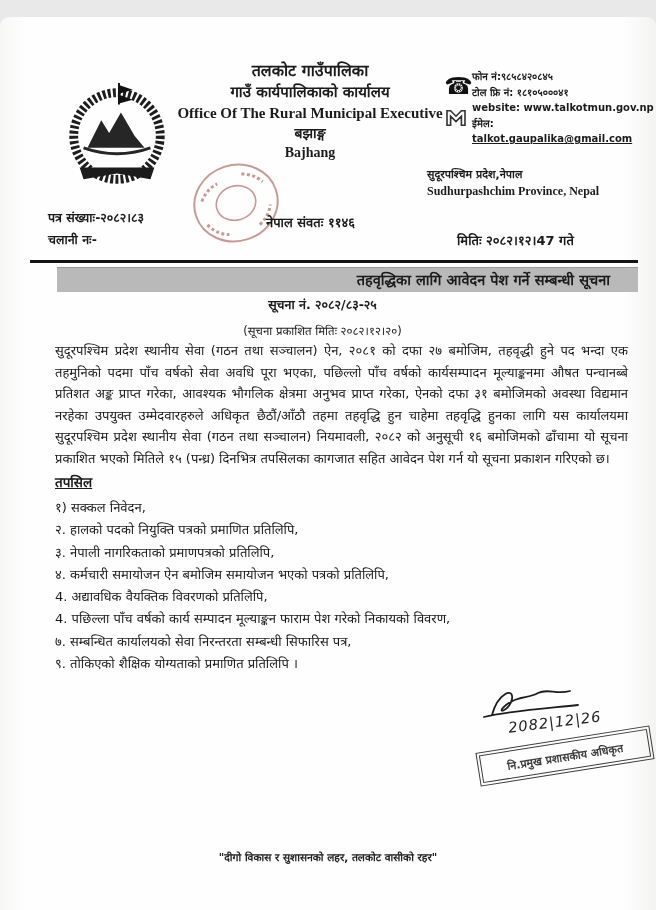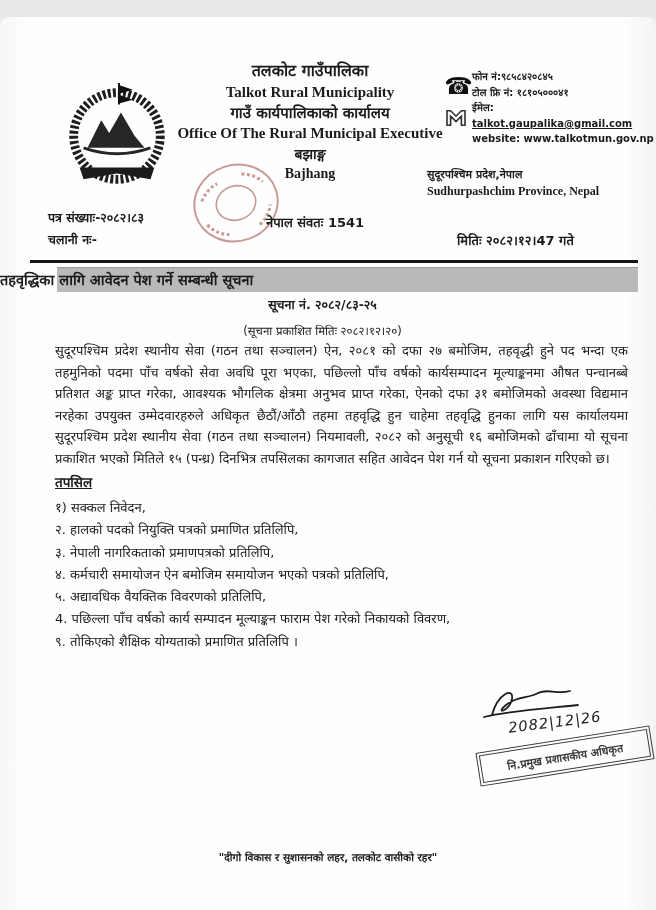--- a/index.html
+++ b/index.html
@@ -29,21 +29,21 @@
   .prov-np{font-size:11px;font-weight:bold;}
   .prov-en{font-size:12px;font-weight:bold;}
   
   .refno{left:48px;top:192px;font-size:12.5px;font-weight:bold;}
   .chalani{left:48px;top:214px;font-size:12.5px;font-weight:bold;}
   .sambat{left:266px;top:196px;font-size:13px;font-weight:bold;}
   .miti{left:457px;top:214px;font-size:13px;font-weight:bold;}
   .thick-line{left:30px;top:243px;width:608px;height:3px;background:#141414;}
   
   .title-bar{left:57px;top:250px;width:581px;height:24px;background:#b9b9b9;border-top:1px solid #9a9a9a;}
-  .title-text{left:0;top:252px;width:610px;text-align:left;font-size:14.5px;font-weight:bold;}
+  .title-text{left:0;top:252px;width:610px;text-align:right;font-size:14.5px;font-weight:bold;}
   .notice-no{left:0;top:279px;width:645px;text-align:center;font-size:12.5px;font-weight:bold;}
   .notice-pub{left:0;top:306px;width:645px;text-align:center;font-size:11.5px;}
   
   .body-par{left:55px;top:323px;width:573px;font-size:13px;line-height:21.6px;text-align:justify;}
   .tapasil{left:55px;top:456px;font-size:13.5px;font-weight:bold;text-decoration:underline;}
   .items{left:55px;top:480px;width:580px;font-size:13px;line-height:22.3px;}
   
   .round-stamp{left:186px;top:136px;width:100px;height:100px;opacity:.55;transform:rotate(-18deg);}
   .signature-svg{left:478px;top:668px;width:120px;height:42px;}
   .sign-date{left:508px;top:697px;font-size:14.5px;font-style:italic;transform:rotate(-7deg);letter-spacing:1px;color:#222;}
@@ -64,71 +64,71 @@
     <circle cx="60" cy="58" r="44" fill="none" stroke="#1e1e1e" stroke-width="9" stroke-dasharray="3 2.2"></circle>
     <path d="M62 4 v22" stroke="#111" stroke-width="2" fill="none"></path>
     <path d="M62 6 l14 5 l-14 4 Z M62 16 l14 5 l-14 4 Z" fill="#111"></path>
     <path d="M30 70 L44 42 L52 55 L64 34 L78 58 L88 70 Z" fill="#262626"></path>
     <path d="M26 70 Q60 82 94 70" stroke="#262626" stroke-width="3" fill="none"></path>
     <path d="M22 90 L98 90 L94 102 L60 96 L26 102 Z" fill="#1c1c1c"></path>
   </svg>
 
   <div class="abs head-center">
     <div class="h-np1 b np">तलकोट गाउँपालिका</div>
-    <div class="h-en1 b en-serif">Talkot Rural Municipality</div>
     <div class="h-np2 b np">गाउँ कार्यपालिकाको कार्यालय</div>
     <div class="h-en2 b en-serif">Office Of The Rural Municipal Executive</div>
     <div class="h-np3 b np">बझाङ्ग</div>
     <div class="h-en3 b en-serif">Bajhang</div>
   </div>
 
   <div class="abs phone-icon">☎</div>
   <svg class="abs gmail-icon" viewBox="0 0 24 20">
     <path d="M2 2 L2 18 L6 18 L6 8 L12 14 L18 8 L18 18 L22 18 L22 2 L18 2 L12 8 L6 2 Z" fill="none" stroke="#333" stroke-width="1.8"></path>
   </svg>
   <div class="abs contact">
     <div>फोन नं:९८५८४२०८४५</div>
     <div>टोल फ्रि नं: १८१०५०००४१</div>
+    <div><span>website: </span><span>www.talkotmun.gov.np</span></div>
     <div><span>ईमेल: </span><span class="u">talkot.gaupalika@gmail.com</span></div>
-    <div><span>website: </span><span>www.talkotmun.gov.np</span></div>
   </div>
 
   <div class="abs province">
     <div class="prov-np np">सुदूरपश्चिम प्रदेश,नेपाल</div>
     <div class="prov-en en-serif">Sudhurpashchim Province, Nepal</div>
   </div>
 
   <svg class="abs round-stamp" viewBox="0 0 100 100">
     <ellipse cx="50" cy="50" rx="42" ry="38" fill="none" stroke="#9c4a42" stroke-width="2"></ellipse>
     <ellipse cx="50" cy="50" rx="20" ry="17" fill="none" stroke="#9c4a42" stroke-width="1.6"></ellipse>
     <path d="M18 38 q8 -10 20 -12 M64 24 q12 4 18 14 M16 62 q6 12 18 16 M66 78 q12 -6 16 -16" stroke="#9c4a42" stroke-width="3" stroke-dasharray="3 2.5" fill="none"></path>
   </svg>
 
   <div class="abs refno np">पत्र संख्याः-२०८२।८३</div>
   <div class="abs chalani np">चलानी नः-</div>
-  <div class="abs sambat np">नेपाल संवतः 1541</div>
+  <div class="abs sambat np">नेपाल संवतः ११४६</div>
   <div class="abs miti np">मितिः २०८२।१२।47 गते</div>
 
   <div class="abs thick-line"></div>
 
   <div class="abs title-bar"></div>
   <div class="abs title-text np">तहवृद्धिका लागि आवेदन पेश गर्ने सम्बन्धी सूचना</div>
   <div class="abs notice-no np">सूचना नं. २०८२/८३-२५</div>
   <div class="abs notice-pub np">(सूचना प्रकाशित मितिः २०८२।१२।२०)</div>
 
   <div class="abs body-par np">सुदूरपश्चिम प्रदेश स्थानीय सेवा (गठन तथा सञ्चालन) ऐन, २०८१ को दफा २७ बमोजिम, तहवृद्धी हुने पद भन्दा एक तहमुनिको पदमा पाँच वर्षको सेवा अवधि पूरा भएका, पछिल्लो पाँच वर्षको कार्यसम्पादन मूल्याङ्कनमा औषत पन्चानब्बे प्रतिशत अङ्क प्राप्त गरेका, आवश्यक भौगलिक क्षेत्रमा अनुभव प्राप्त गरेका, ऐनको दफा ३१ बमोजिमको अवस्था विद्यमान नरहेका उपयुक्त उम्मेदवारहरुले अधिकृत छैठौं/आँठौ तहमा तहवृद्धि हुन चाहेमा तहवृद्धि हुनका लागि यस कार्यालयमा सुदूरपश्चिम प्रदेश स्थानीय सेवा (गठन तथा सञ्चालन) नियमावली, २०८२ को अनुसूची १६ बमोजिमको ढाँचामा यो सूचना प्रकाशित भएको मितिले १५ (पन्ध्र) दिनभित्र तपसिलका कागजात सहित आवेदन पेश गर्न यो सूचना प्रकाशन गरिएको छ।</div>
 
   <div class="abs tapasil np">तपसिल</div>
   <div class="abs items">
     <div class="np">१) सक्कल निवेदन,</div>
     <div class="np">२. हालको पदको नियुक्ति पत्रको प्रमाणित प्रतिलिपि,</div>
     <div class="np">३. नेपाली नागरिकताको प्रमाणपत्रको प्रतिलिपि,</div>
     <div class="np">४. कर्मचारी समायोजन ऐन बमोजिम समायोजन भएको पत्रको प्रतिलिपि,</div>
-    <div class="np">५. अद्यावधिक वैयक्तिक विवरणको प्रतिलिपि,</div>
+    <div class="np">4. अद्यावधिक वैयक्तिक विवरणको प्रतिलिपि,</div>
     <div class="np">4. पछिल्ला पाँच वर्षको कार्य सम्पादन मूल्याङ्कन फाराम पेश गरेको निकायको विवरण,</div>
+    <div class="np">७. सम्बन्धित कार्यालयको सेवा निरन्तरता सम्बन्धी सिफारिस पत्र,</div>
     <div class="np">९. तोकिएको शैक्षिक योग्यताको प्रमाणित प्रतिलिपि ।</div>
   </div>
 
   <svg class="abs signature-svg" viewBox="0 0 120 42">
     <path d="M14 30 C20 8 36 2 34 14 C32 26 16 30 28 20 C40 10 50 14 60 8 C70 3 78 10 92 6 M6 32 C30 26 60 24 100 20" fill="none" stroke="#1d1d1d" stroke-width="1.8" stroke-linecap="round"></path>
   </svg>
   <div class="abs sign-date">2082|12|26</div>
   <div class="abs officer-stamp np">नि.प्रमुख प्रशासकीय अधिकृत</div>
 
   <div class="abs footer np">"दीगो विकास र सुशासनको लहर, तलकोट वासीको रहर"</div>

